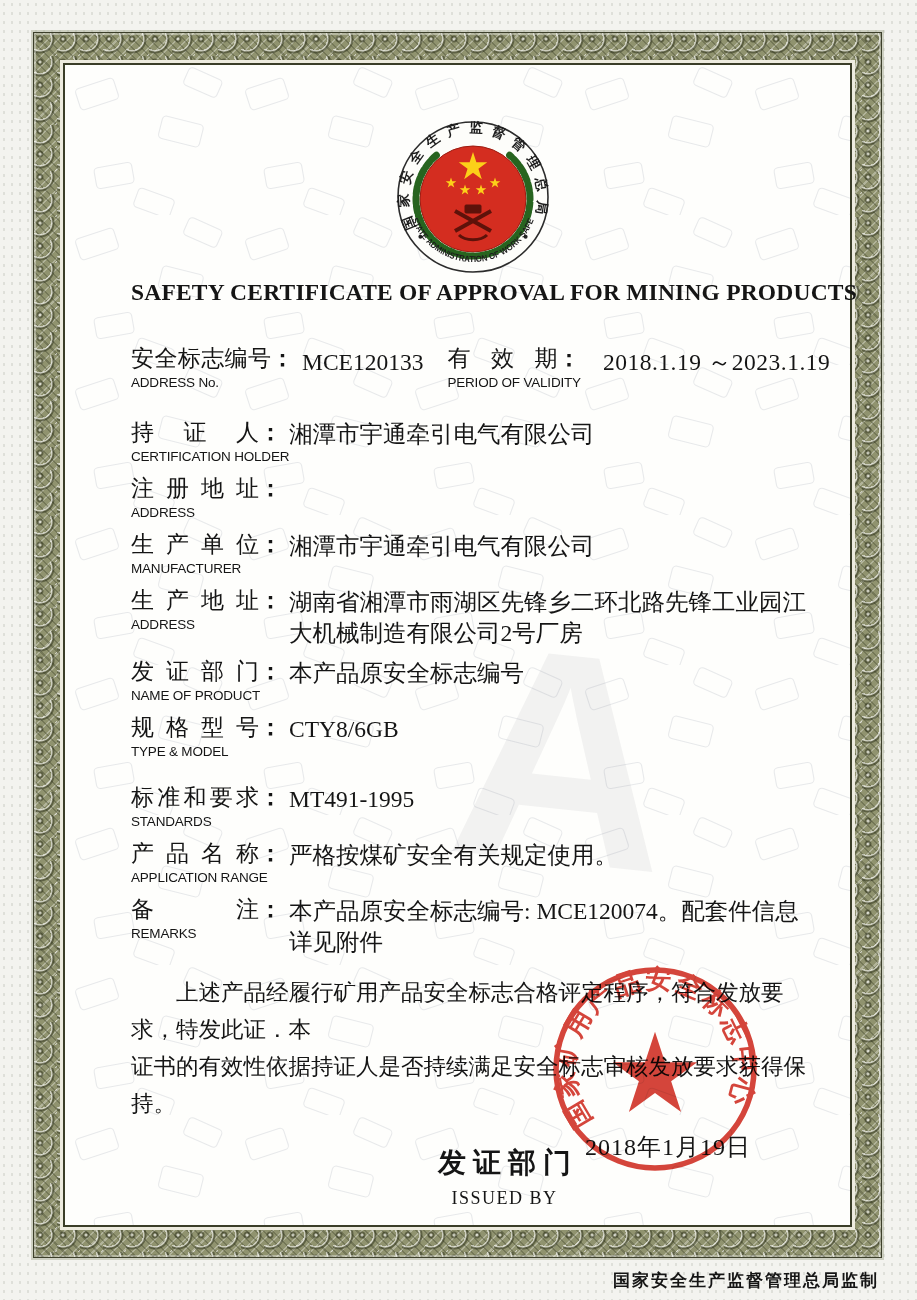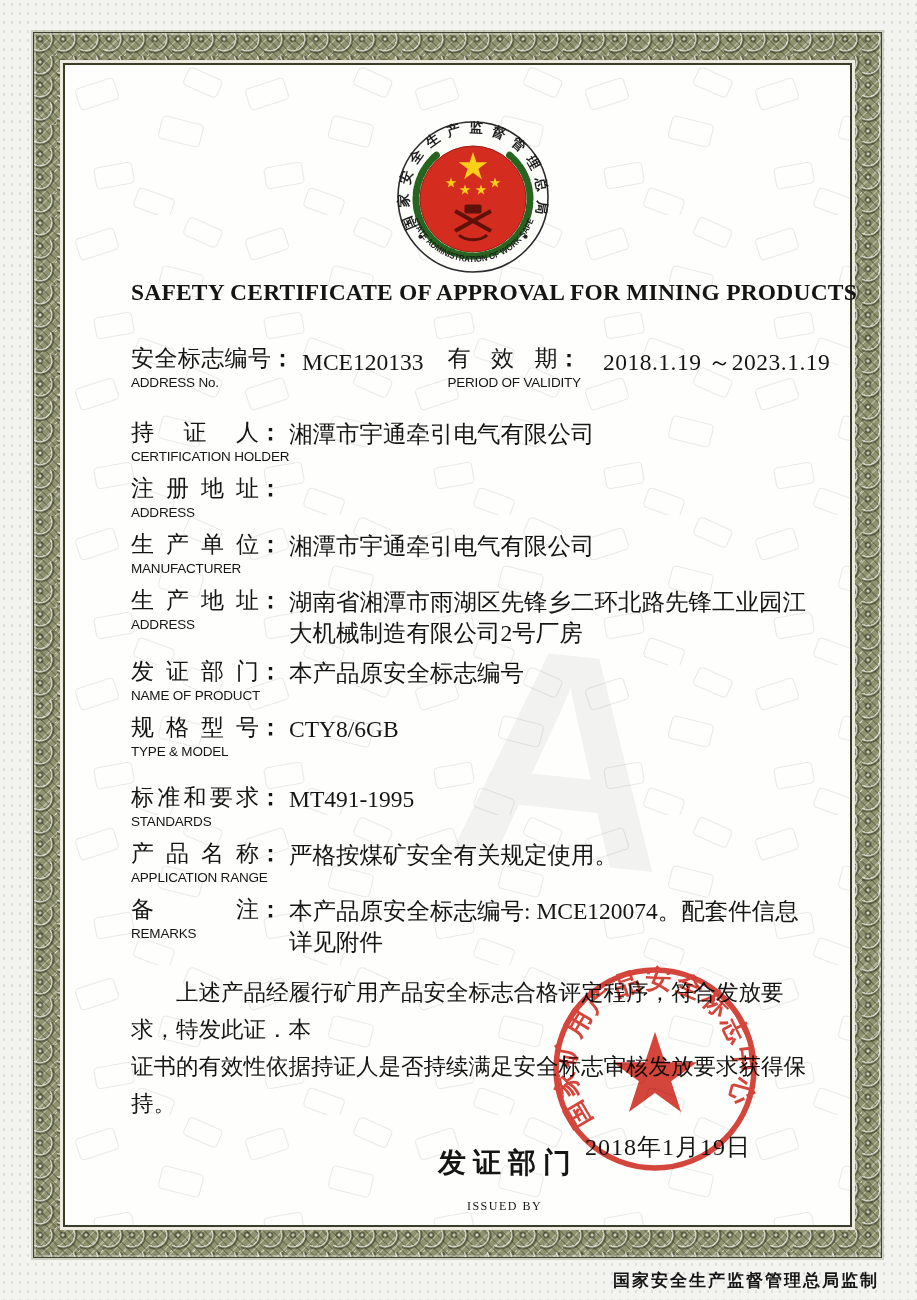--- a/index.html
+++ b/index.html
@@ -49,21 +49,21 @@
   .row{display:flex;align-items:flex-start;margin-bottom:8px;}
   .row .lab{width:158px;}
   .row .lab-zh{width:128px;}
   .row .val{padding-top:1px;max-width:540px;}
   .gap-lg{margin-top:22px;}
 
   .statement{margin-top:16px;font-size:22.5px;line-height:37px;text-indent:2em;white-space:pre-line;max-width:725px;}
 
   .issued{margin-top:22px;margin-left:300px;display:inline-block;text-align:center;}
   .issued-zh{font-size:28px;font-weight:600;letter-spacing:7px;text-indent:7px;}
-  .issued-en{font-size:12px;letter-spacing:1.5px;margin-top:17px;}
+  .issued-en{font-size:18px;letter-spacing:1.5px;margin-top:6px;}
 
   .issue-date{position:absolute;left:520px;top:1066px;font-size:24px;letter-spacing:1px;z-index:2;}
   .seal{position:absolute;left:484px;top:898px;z-index:3;mix-blend-mode:multiply;opacity:.92;pointer-events:none;}
 
   .footer-note{position:absolute;right:38px;bottom:8px;font-size:17px;font-weight:700;letter-spacing:2px;margin-left:48px;}
 </style>
 </head>
 <body>
 
 <div class="page">

